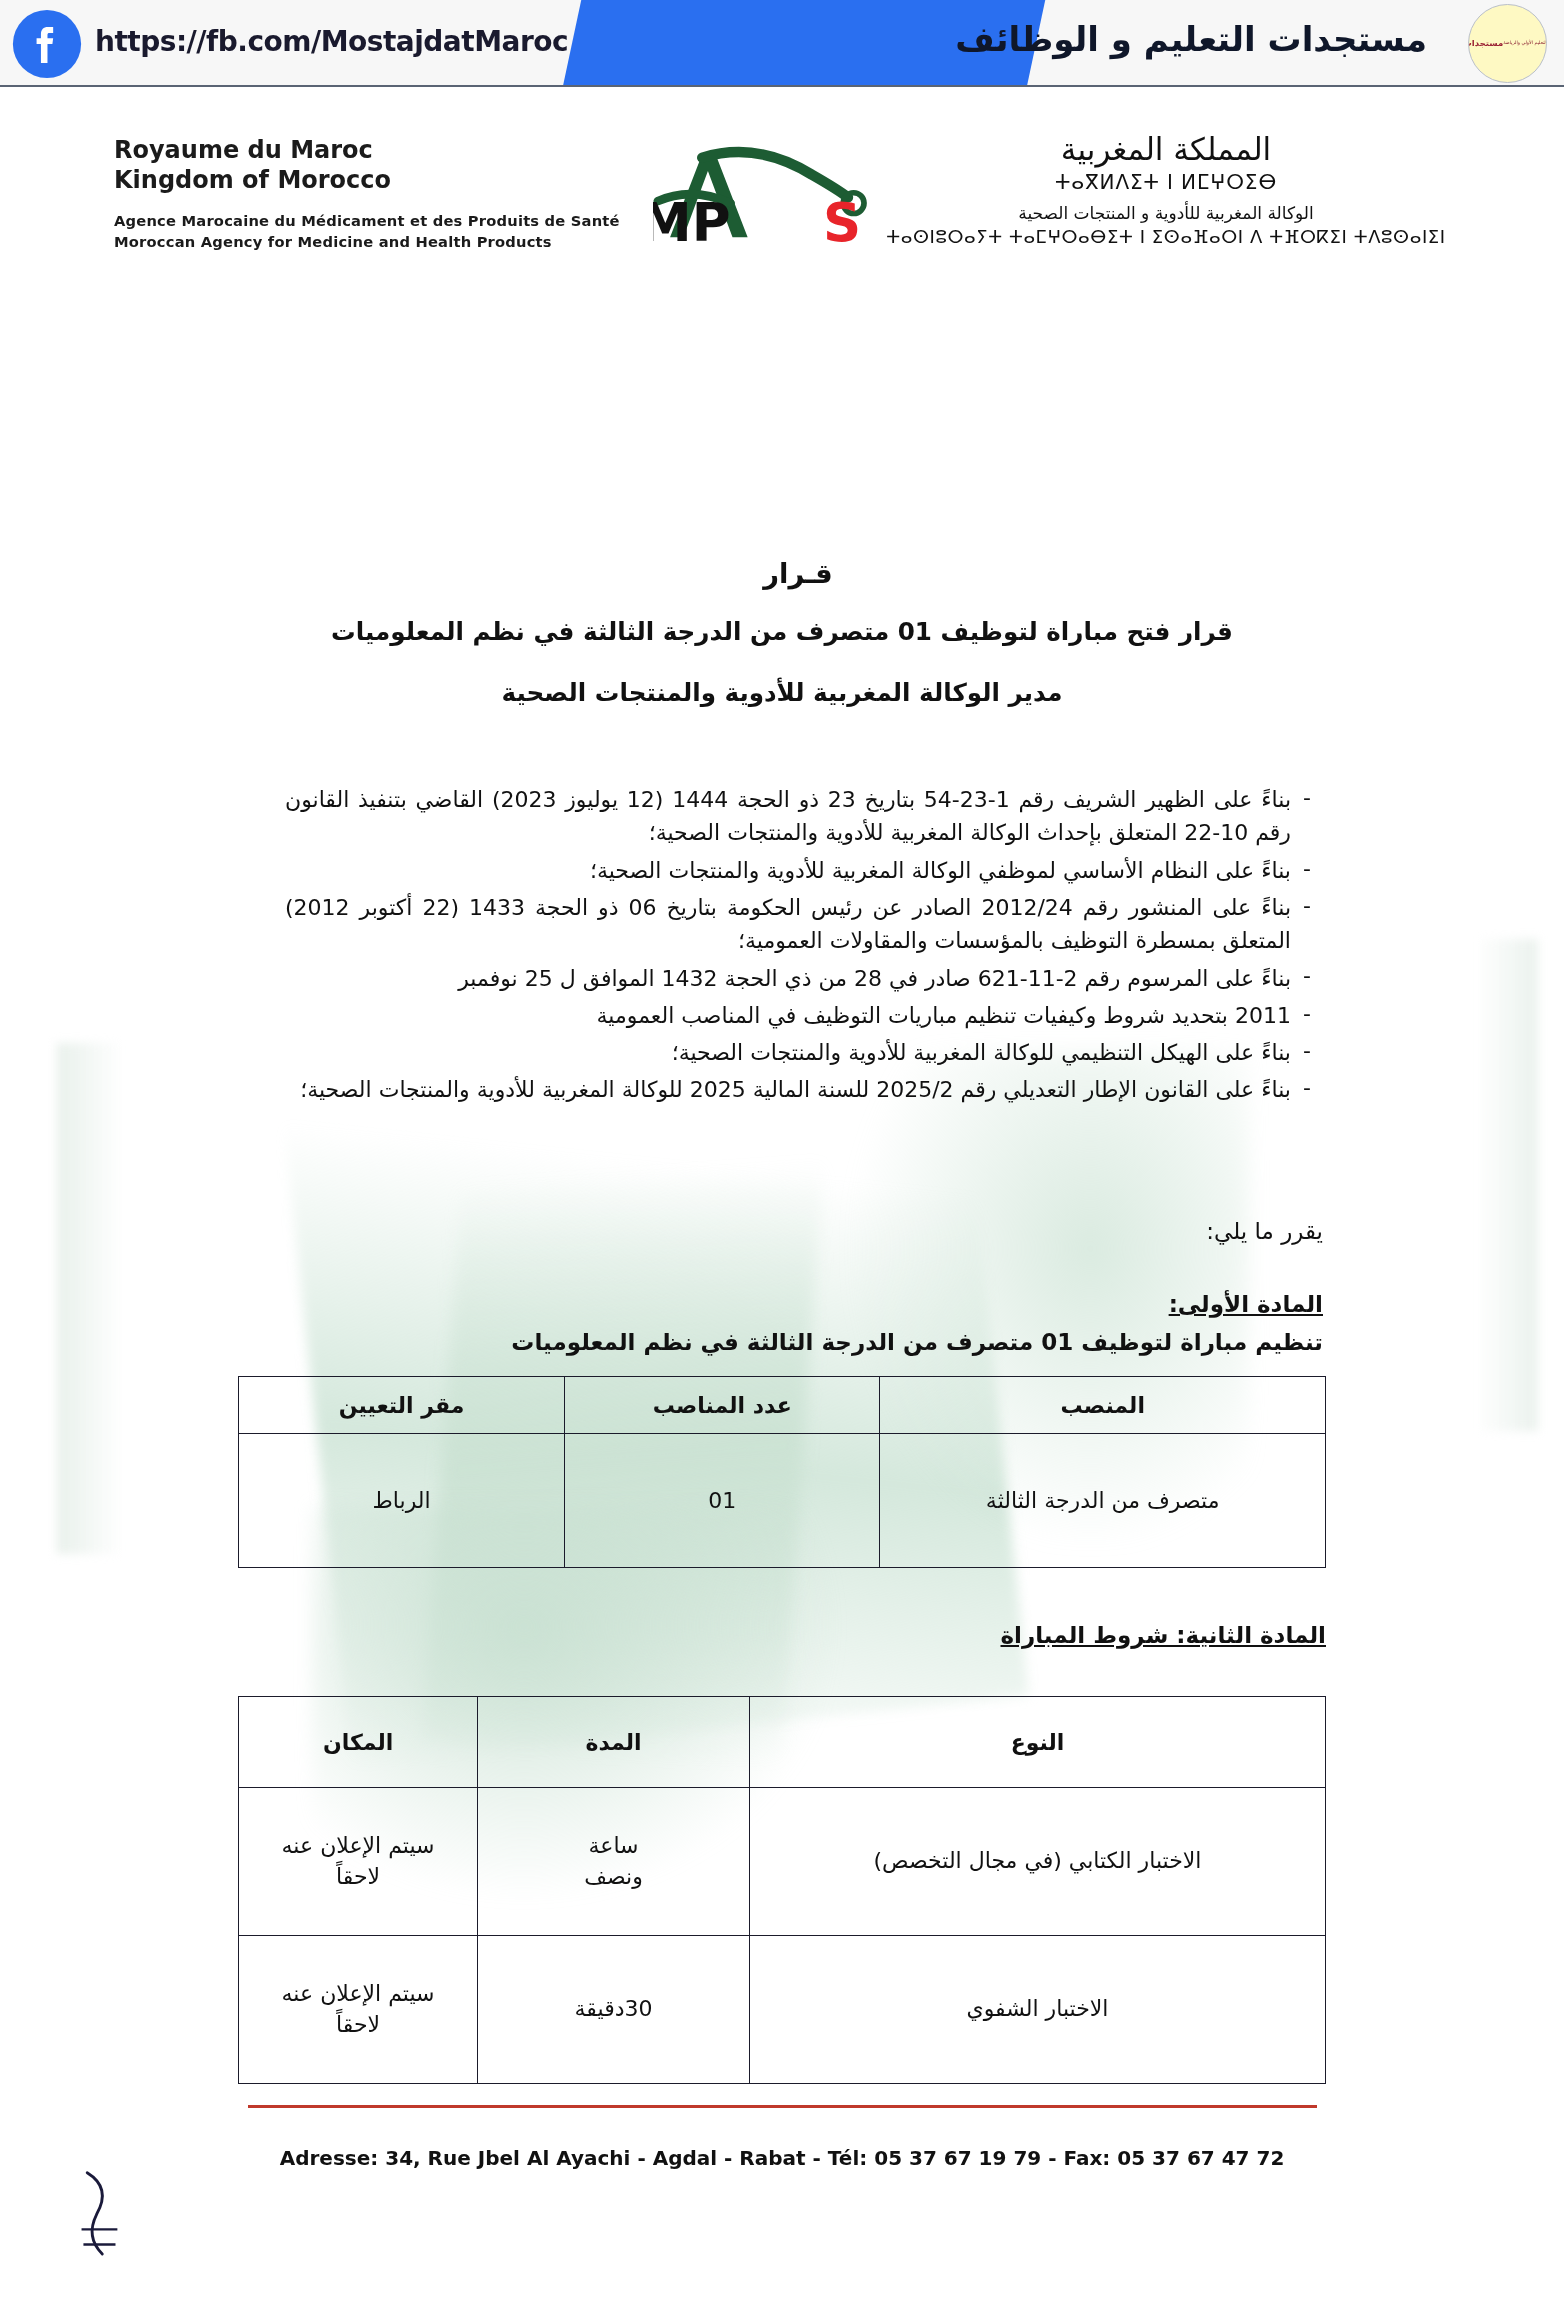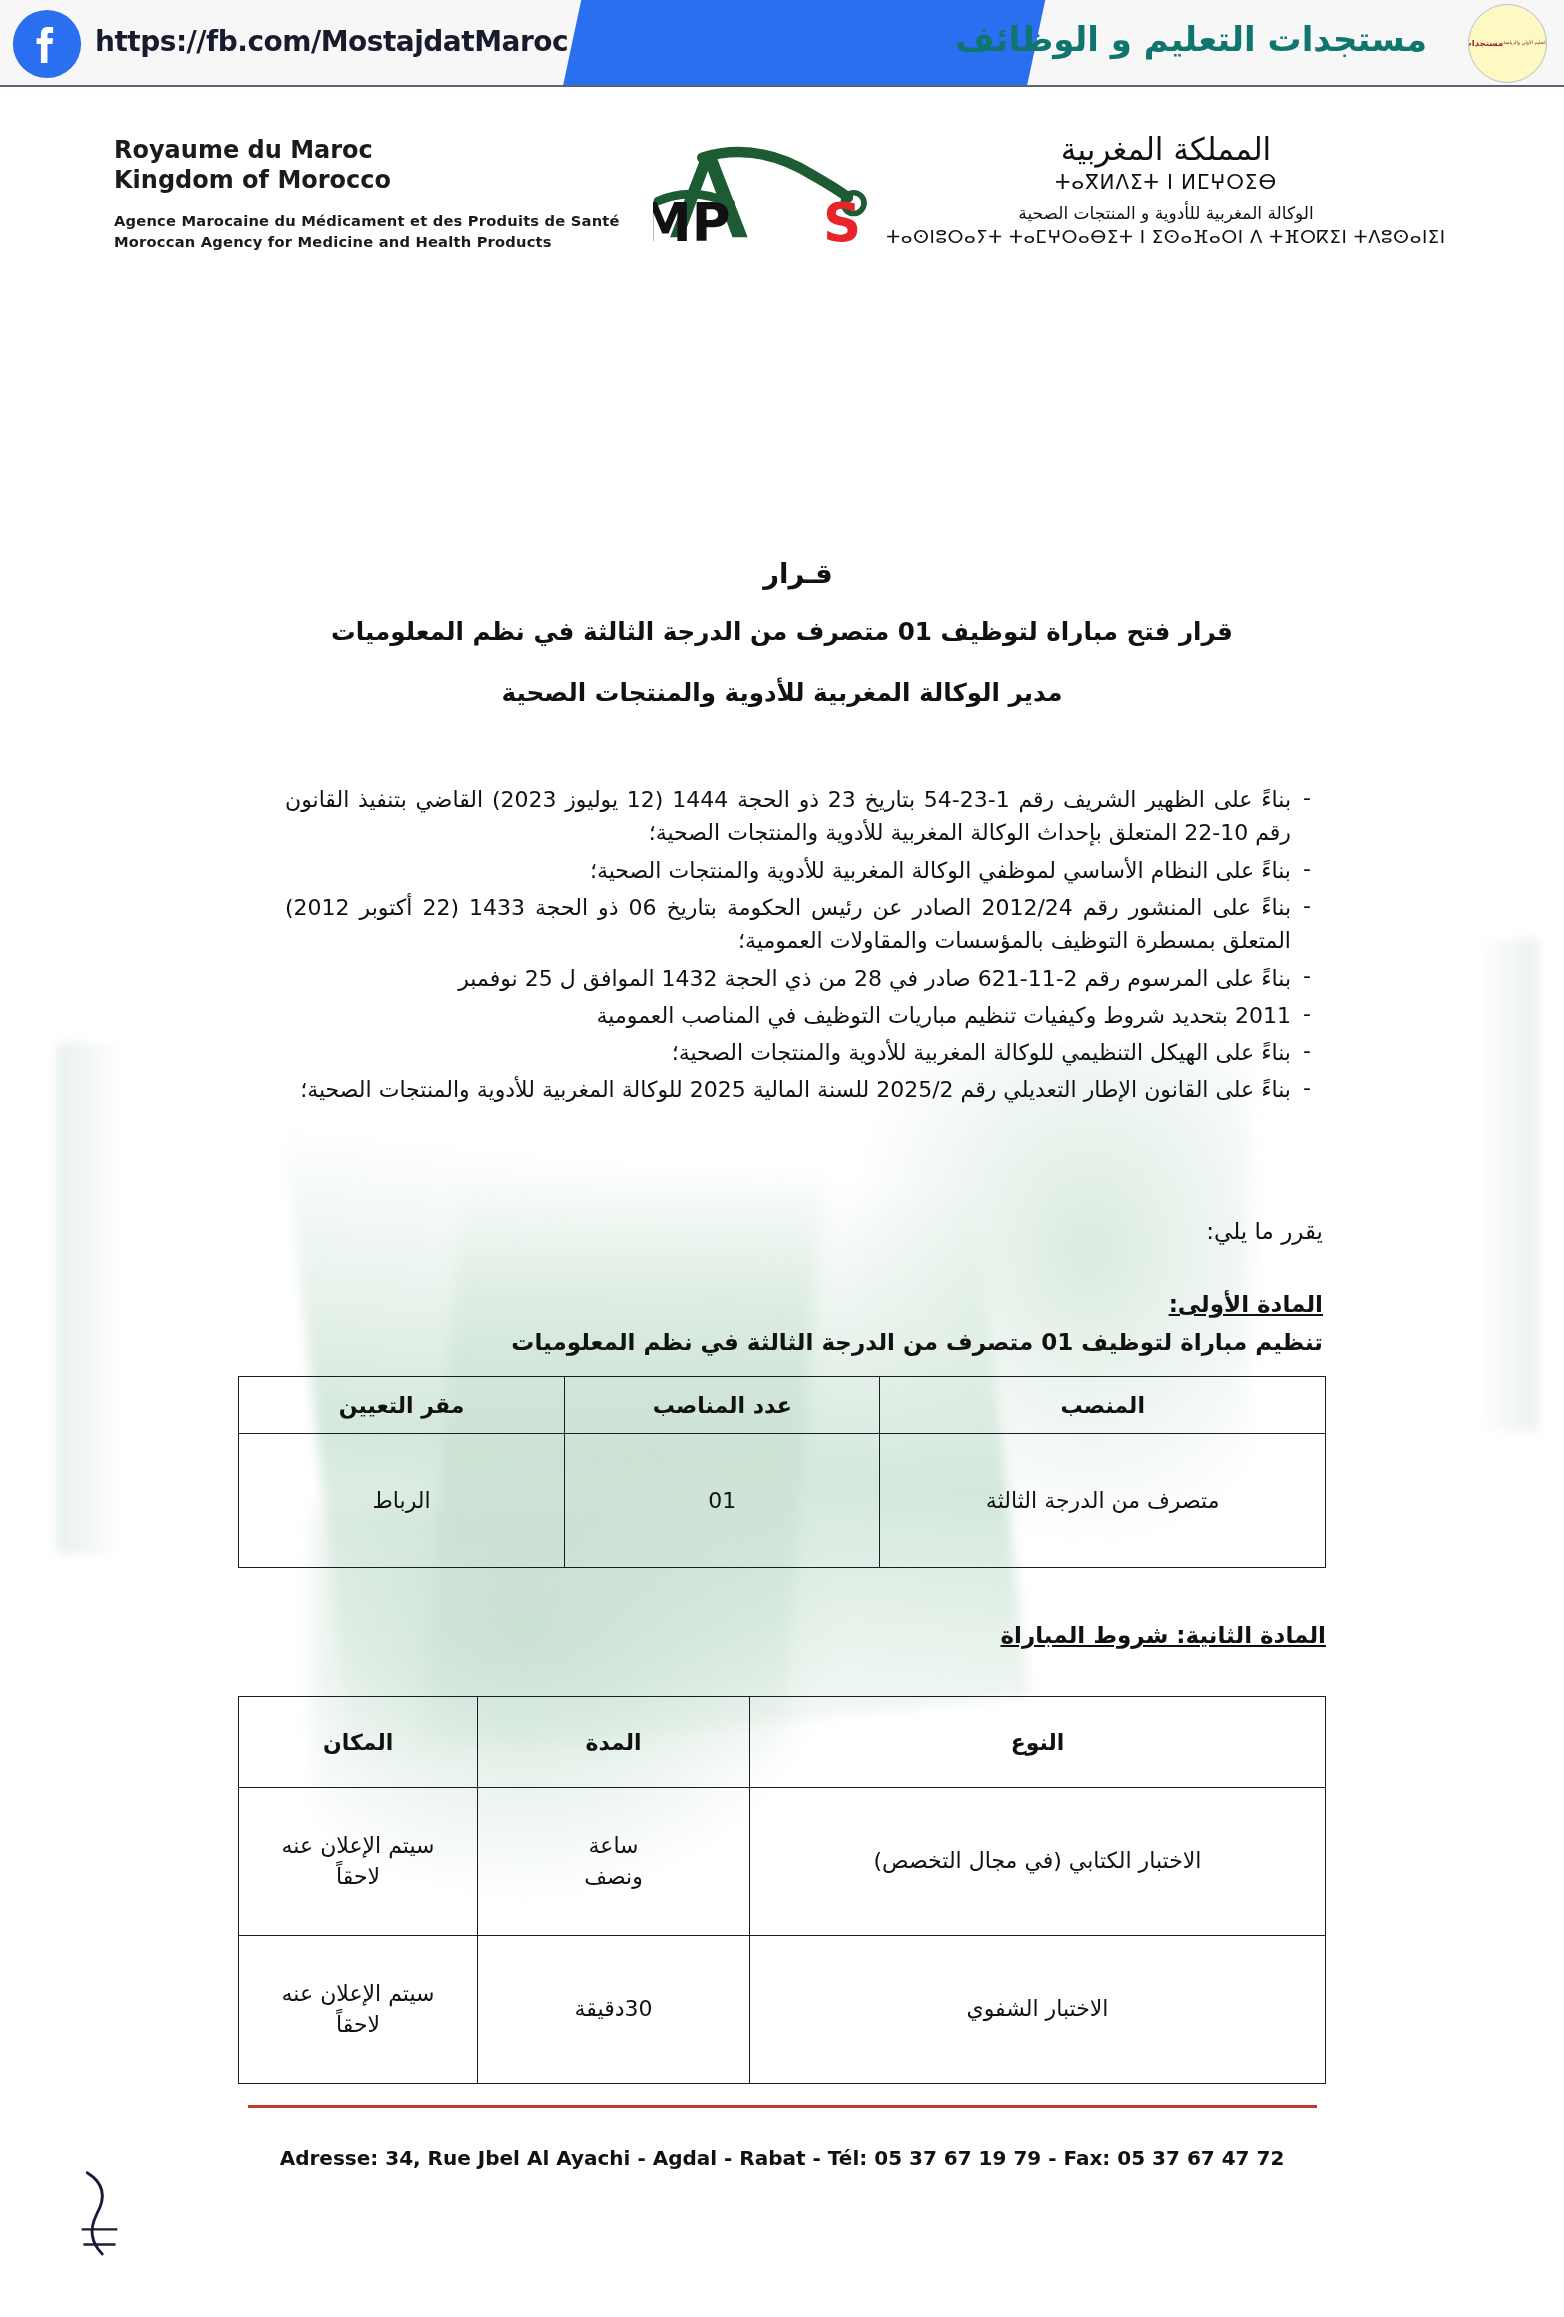--- a/index.html
+++ b/index.html
@@ -61,21 +61,21 @@
     font-weight: bold;
     color: #ffffff;
     direction: rtl;
     white-space: nowrap;
   }
   .fb-site {
     position: absolute;
     top: 19px; right: 137px;
     font-size: 34px;
     font-weight: bold;
-    color: #0f766e;
+    color: #0f172a;
     direction: rtl;
     white-space: nowrap;
   }
   .fb-seal {
     position: absolute;
     top: 3.8px; right: 17px;
     width: 79px; height: 79px;
     border-radius: 50%;
     border: 1.9px solid #b9bfc9;
     background: #fef9c3;

